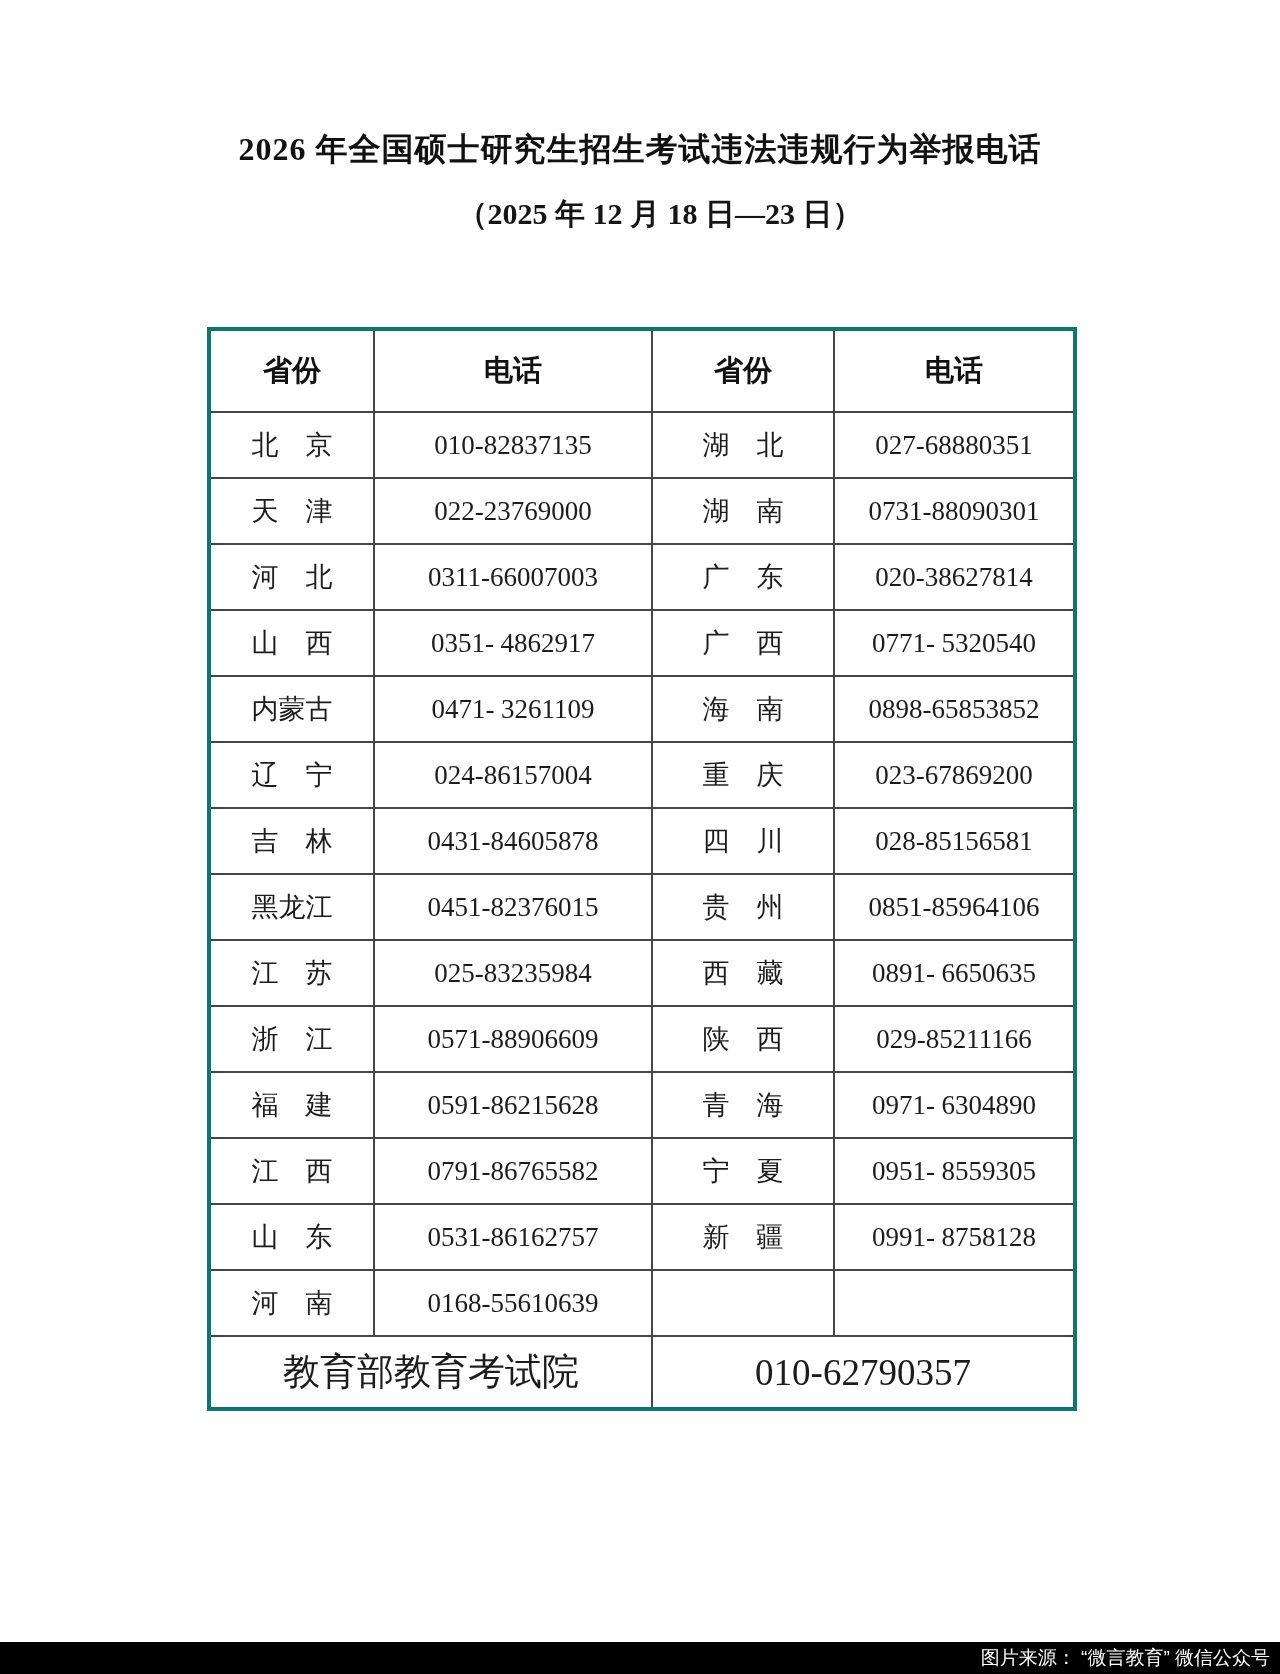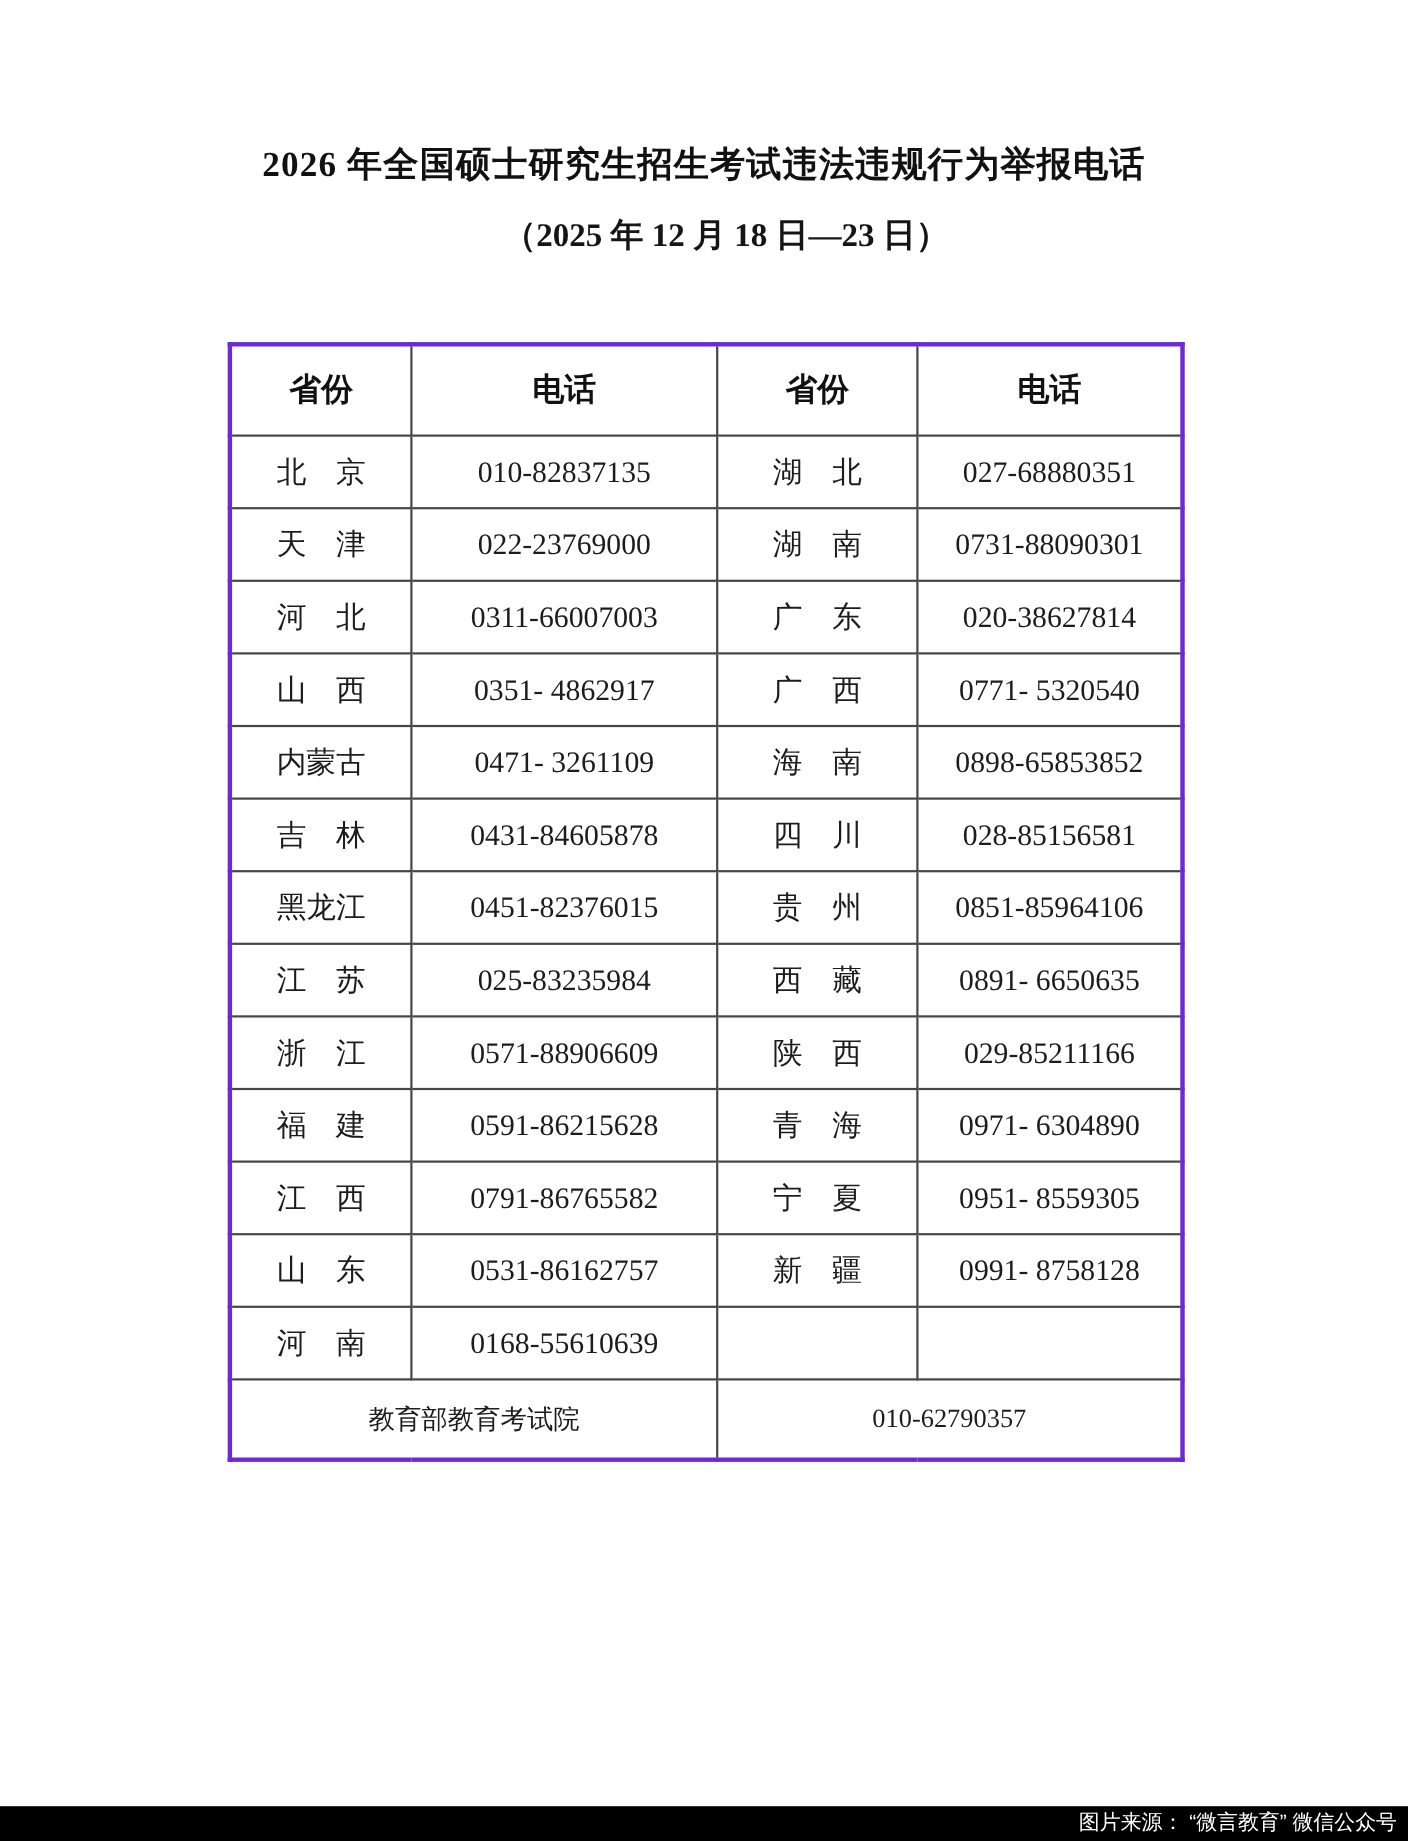--- a/index.html
+++ b/index.html
@@ -33,26 +33,26 @@
     width: 100%;
     text-align: center;
     font-size: 30px;
     font-weight: 700;
     color: #151515;
     padding-left: 20px;
   }
   table.hotline {
     position: absolute;
     left: 207px;
-    top: 311px;
+    top: 327px;
     width: 866px;
     border-collapse: collapse;
     table-layout: fixed;
     background: #ffffff;
-    border: 4px solid #6d28d9;
+    border: 4px solid #0f766e;
   }
   table.hotline td, table.hotline th {
     border: 2px solid #464646;
     text-align: center;
     vertical-align: middle;
     padding: 0;
     overflow: hidden;
   }
   tr.header-row th {
     height: 80px;
@@ -62,21 +62,21 @@
   }
   tr.data-row td {
     height: 64px;
     font-size: 27px;
   }
   td.prov {
     letter-spacing: 0px;
   }
   tr.footer-row td {
     height: 70px;
-    font-size: 24px;
+    font-size: 37px;
   }
   .watermark-bar {
     position: absolute;
     left: 0;
     bottom: 0;
     width: 100%;
     height: 32px;
     background: #000000;
     color: #ffffff;
     font-family: "Liberation Sans", "DejaVu Sans", sans-serif;
@@ -131,20 +131,26 @@
       <td class="prov">广　西</td>
       <td class="phone">0771- 5320540</td>
     </tr>
     <tr class="data-row">
       <td class="prov">内蒙古</td>
       <td class="phone">0471- 3261109</td>
       <td class="prov">海　南</td>
       <td class="phone">0898-65853852</td>
     </tr>
     <tr class="data-row">
+      <td class="prov">辽　宁</td>
+      <td class="phone">024-86157004</td>
+      <td class="prov">重　庆</td>
+      <td class="phone">023-67869200</td>
+    </tr>
+    <tr class="data-row">
       <td class="prov">吉　林</td>
       <td class="phone">0431-84605878</td>
       <td class="prov">四　川</td>
       <td class="phone">028-85156581</td>
     </tr>
     <tr class="data-row">
       <td class="prov">黑龙江</td>
       <td class="phone">0451-82376015</td>
       <td class="prov">贵　州</td>
       <td class="phone">0851-85964106</td>

